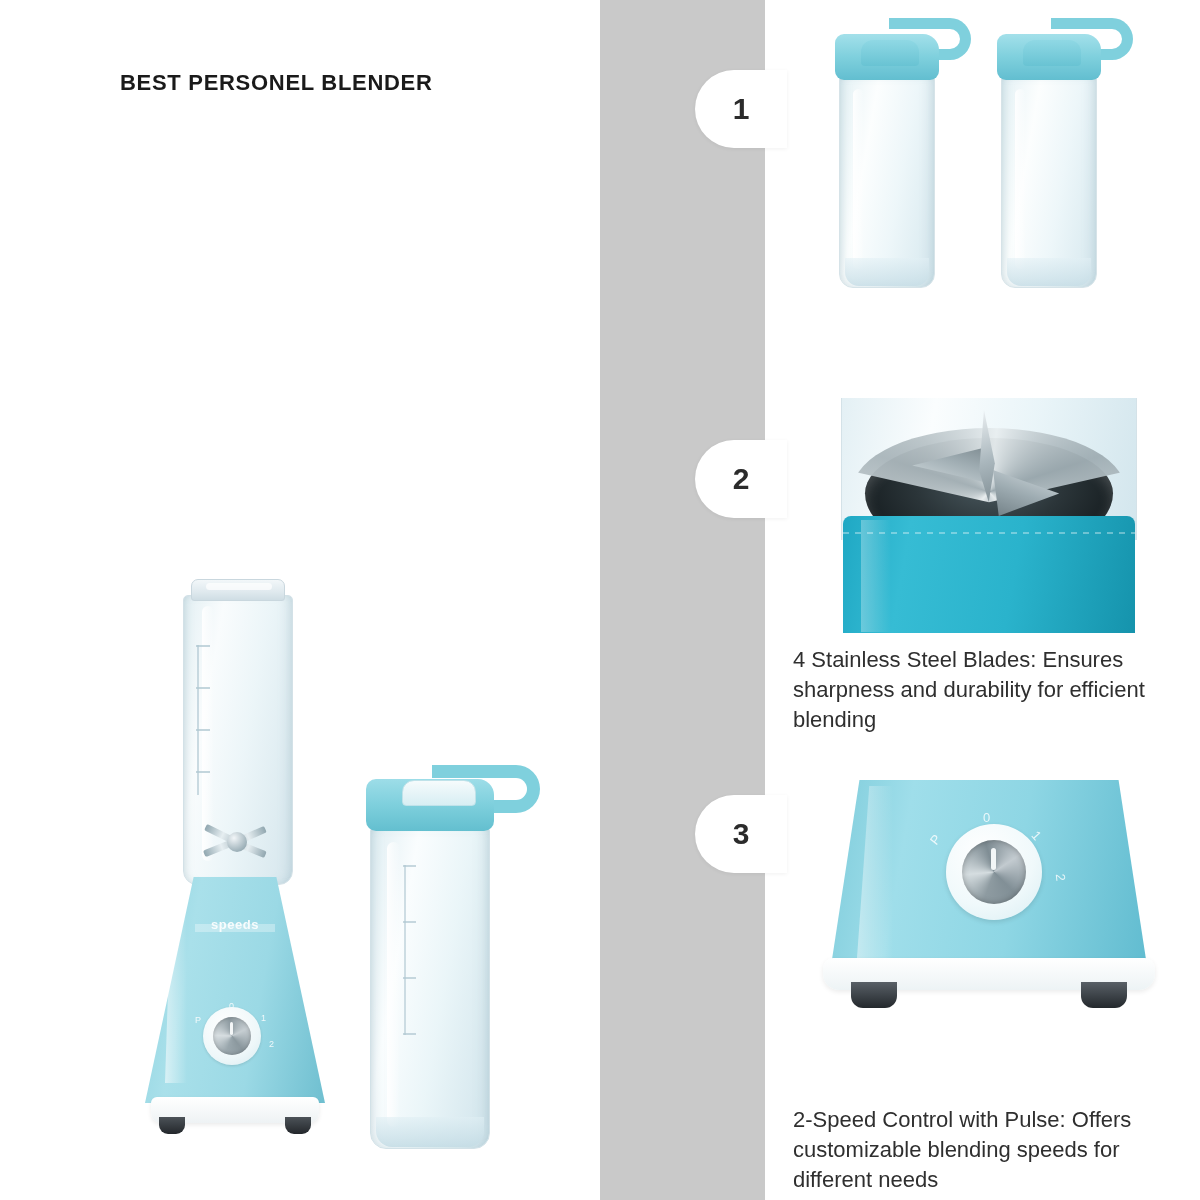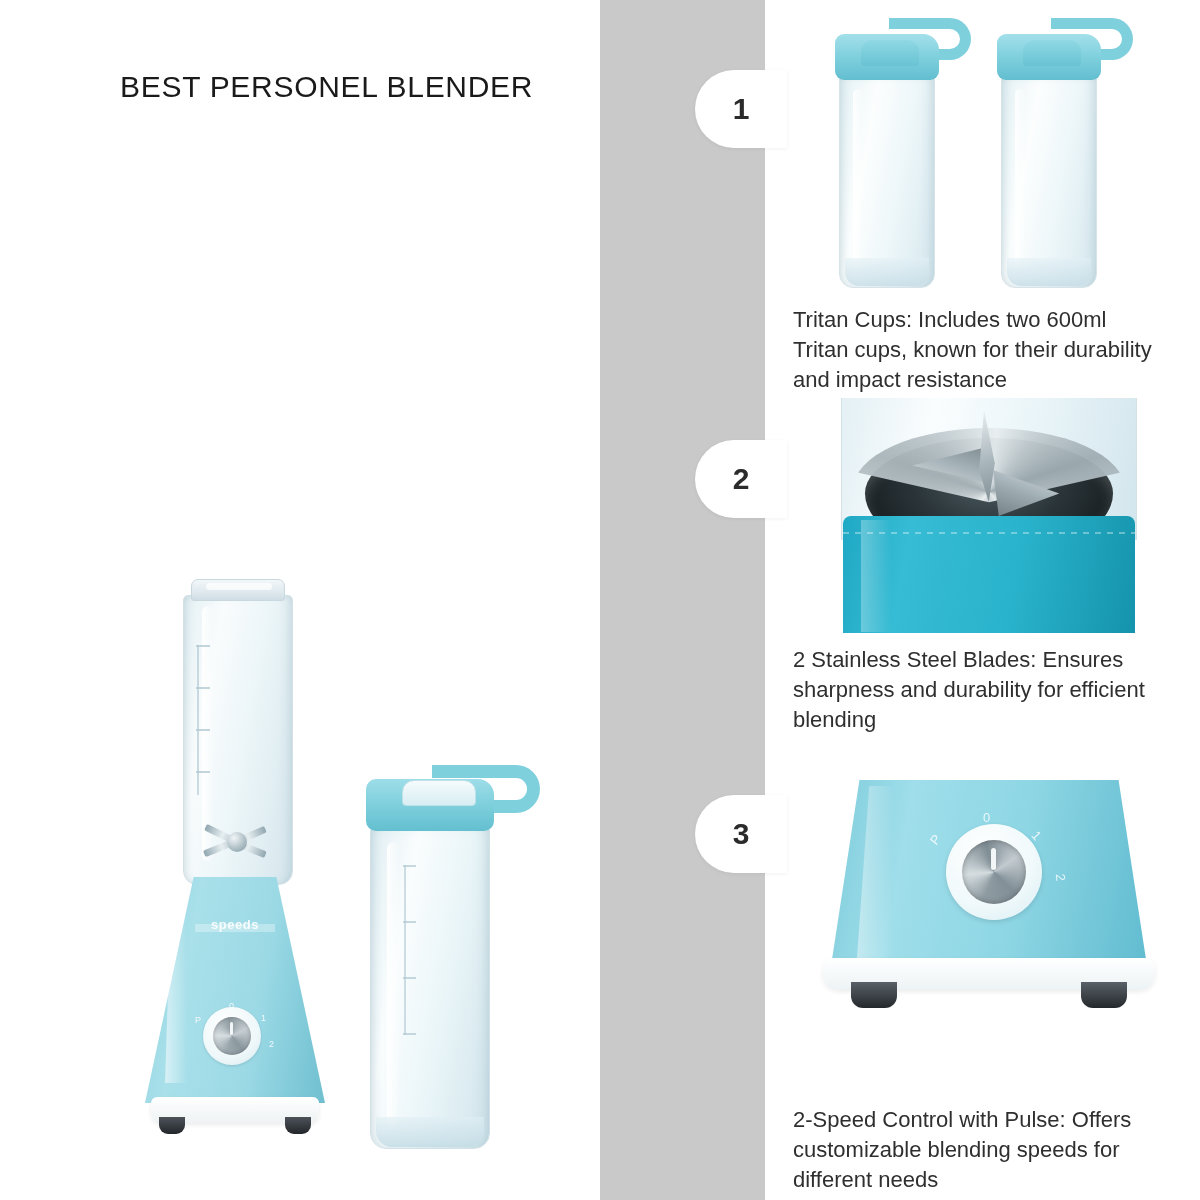--- a/index.html
+++ b/index.html
@@ -20,22 +20,22 @@
     left:600px; top:0;
     width:165px; height:1200px;
     background:#c9c9c9;
   }
 
   
   .left-panel { position:absolute; left:0; top:0; width:600px; height:1200px; }
 
   .eyebrow {
     position:absolute; left:120px; top:70px;
-    font-size:30px; letter-spacing:0.7px;
-    color:#1a1a1a; font-weight:400; white-space:nowrap;
+    font-size:22px; letter-spacing:0.7px;
+    color:#1a1a1a; font-weight:700; white-space:nowrap;
   }
   .headline {
     position:absolute; left:118px; top:112px; width:460px;
     font-size:72px; line-height:1.26; font-weight:400;
     color:#111111; letter-spacing:-0.5px;
   }
   .subcopy {
     position:absolute; left:120px; top:415px; width:430px;
     font-size:30px; line-height:1.52; color:#1a1a1a; font-weight:400;
   }
@@ -442,34 +442,33 @@
       <div class="cup c2">
         <div class="cup-handle"></div>
         <div class="cup-body"></div>
         <div class="cup-cap">
           <div class="cup-spout"></div>
         </div>
         <div class="cup-foot"></div>
       </div>
     </div>
 
-    <div class="feat-text f1">Tritan Cups: Includes two 600ml Tritan cups, known for their durability and impact resistance</div>
 
     <div class="img2">
       <div class="i2-jar"></div>
       <div class="i2-bowl"></div>
       <div class="i2-rim"></div>
       <div class="i2-blade-l"></div>
       <div class="i2-blade-r"></div>
       <div class="i2-blade-v"></div>
       <div class="i2-teal"></div>
       <div class="i2-teal-gloss"></div>
     </div>
 
-    <div class="feat-text f2">2 Stainless Steel Blades: Ensures sharpness and durability for efficient blending</div>
+    <div class="feat-text f2">4 Stainless Steel Blades: Ensures sharpness and durability for efficient blending</div>
 
     <div class="img3">
       <div class="i3-body"></div>
       <div class="i3-gloss"></div>
       <div class="i3-dial">
         <b>P</b>
         <b>0</b>
         <b>1</b>
         <b>2</b>
       </div>

